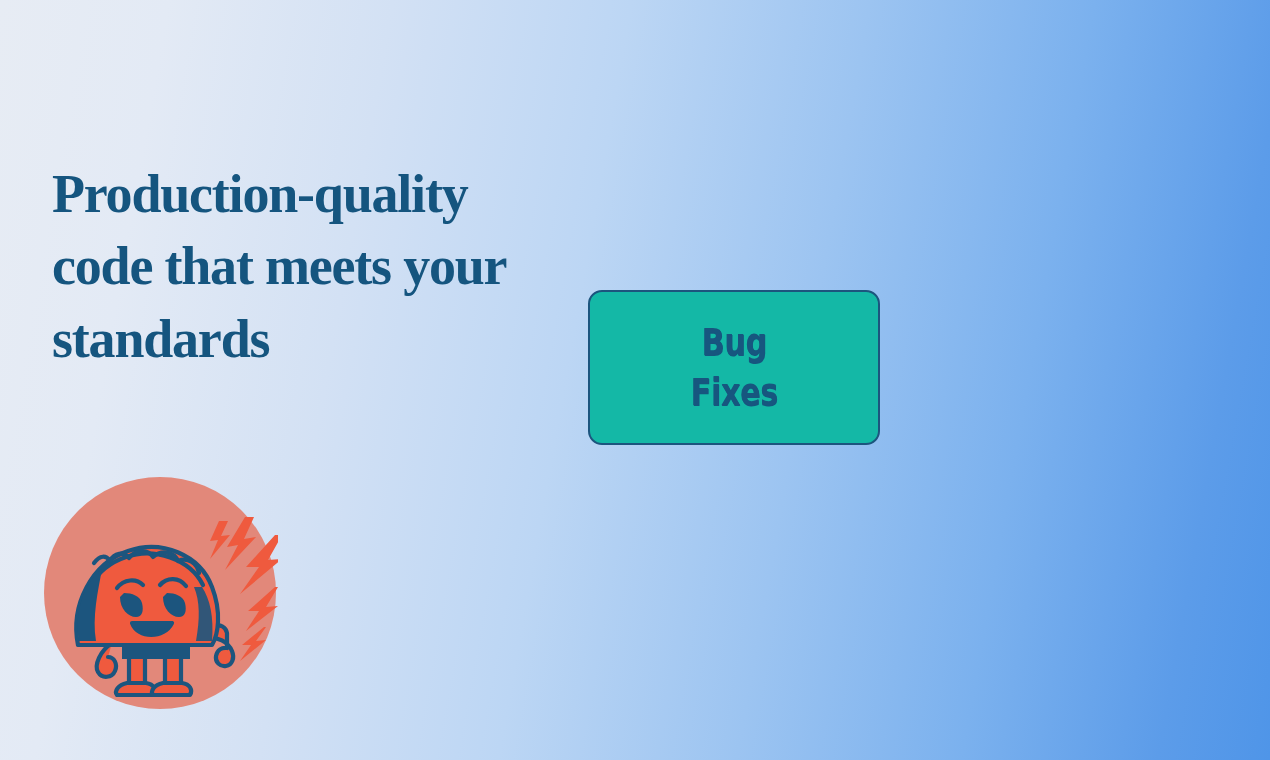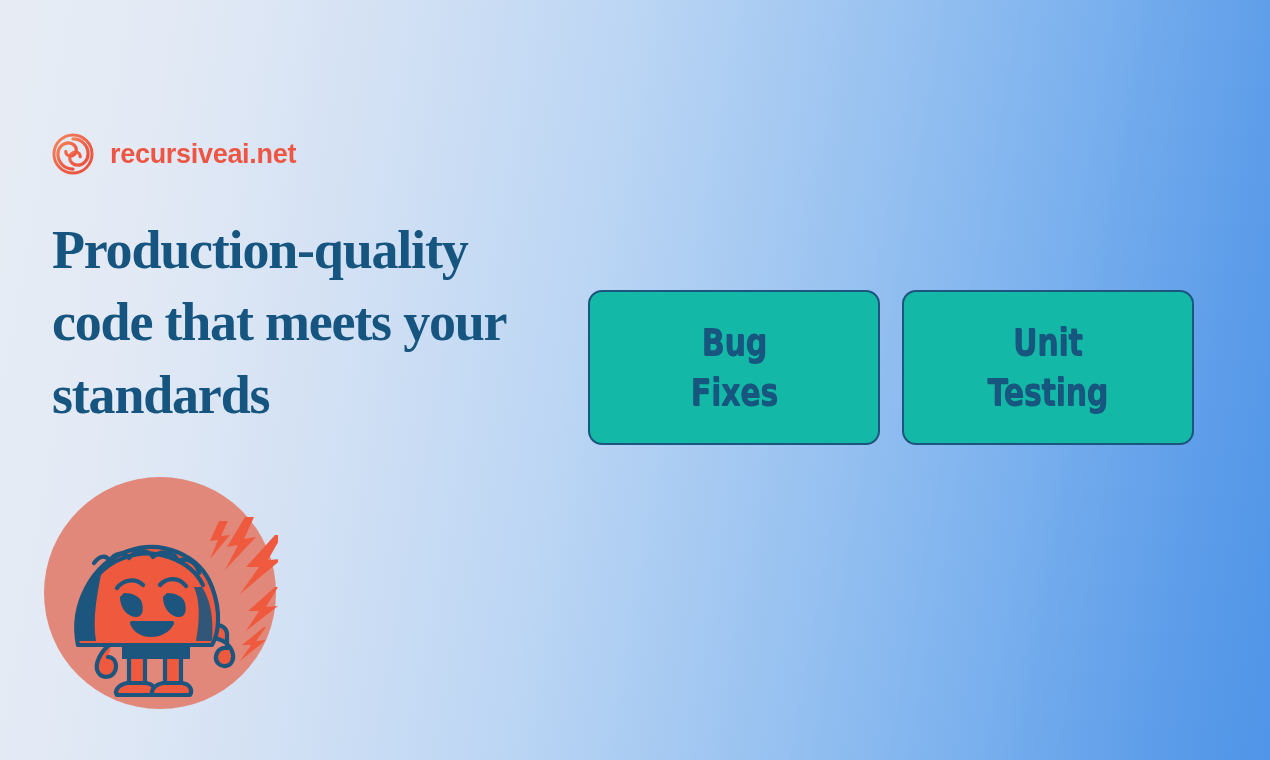--- a/index.html
+++ b/index.html
@@ -112,35 +112,20 @@
     white-space:pre-line;
     text-shadow:0.5px 0.5px 0 #17567f;
   }
   .card-label.wide { font-size:36px; }
 </style>
 </head>
 <body>
 
 <div class="left-col">
 
-  <div class="brand">
-    <svg class="brand-logo" viewBox="0 0 64 64">
-      <defs>
-        <linearGradient id="lg" x1="0" y1="0" x2="1" y2="1">
-          <stop offset="0%" stop-color="#f5865c"></stop>
-          <stop offset="55%" stop-color="#ef5f45"></stop>
-          <stop offset="100%" stop-color="#e8503c"></stop>
-        </linearGradient>
-      </defs>
-      <circle cx="32" cy="32" r="29" fill="none" stroke="url(#lg)" stroke-width="4.5"></circle>
-      <path d="M32 9 C46 9 55 20 55 32 C55 42 47 49 39 49 C32 49 27 44 27 38 C27 33 31 29 36 29 C40 29 43 32 43 36" fill="none" stroke="url(#lg)" stroke-width="5" stroke-linecap="round"></path>
-      <path d="M32 55 C18 55 9 44 9 32 C9 22 17 15 25 15 C32 15 37 20 37 26 C37 31 33 35 28 35 C24 35 21 32 21 28" fill="none" stroke="url(#lg)" stroke-width="5" stroke-linecap="round"></path>
-    </svg>
-    <span class="brand-name">recursiveai.net</span>
-  </div>
 
   <h1 class="headline">Production-quality code that meets your standards</h1>
 </div>
 
 <div class="mascot-wrap">
   <svg class="mascot-svg" viewBox="0 0 236 236">
 
     <circle cx="118" cy="118" r="116" fill="#e2887a"></circle>
 
     <g fill="#ef5a3e">
@@ -190,19 +175,15 @@
 </div>
 
 <div class="cards">
 
   <div class="card">
     <span class="card-label">Bug
 Fixes</span>
   </div>
 
 
-  <div class="card">
-    <span class="card-label">Unit
-Testing</span>
-  </div>
 
 
 </div>
 
 </body></html>

